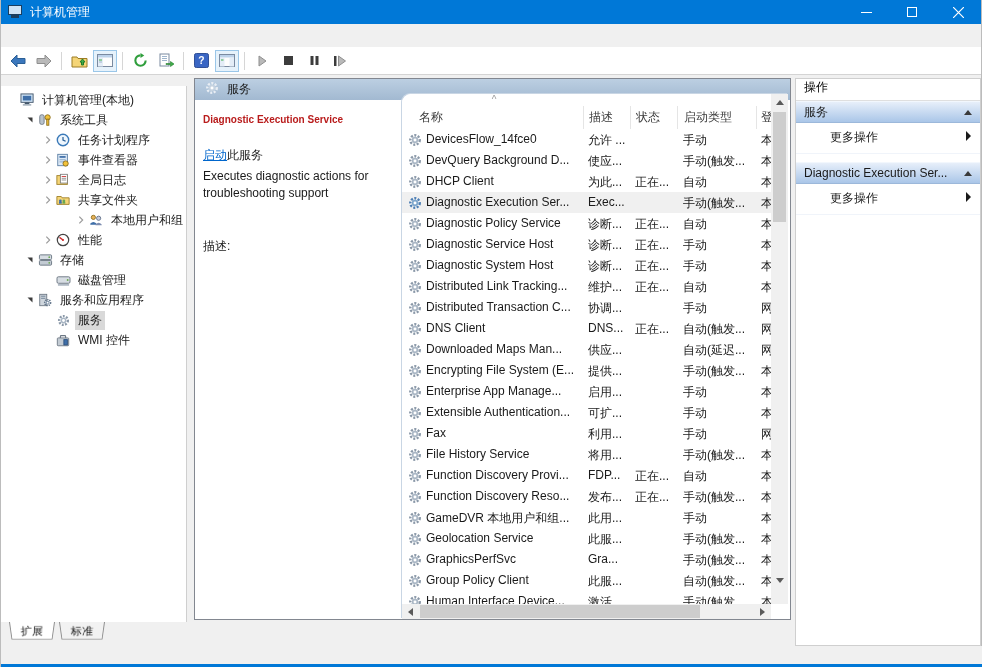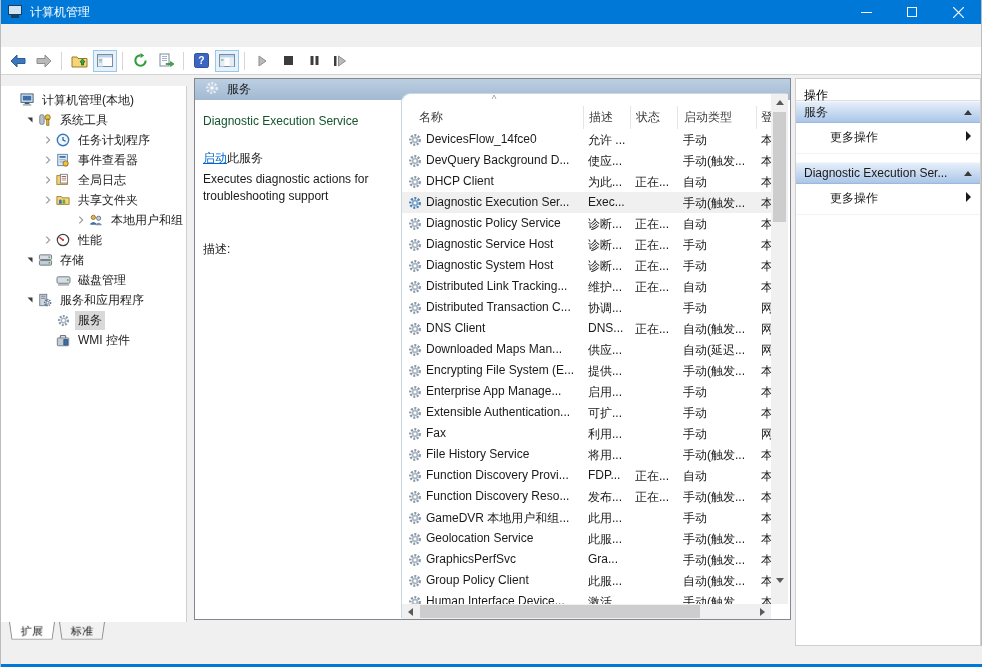--- a/index.html
+++ b/index.html
@@ -39,21 +39,21 @@
   .tree-label { padding:1px 3px; }
   .tree-label.selected { background:#d9d9d9; }
 
   
   #middle-panel { position:absolute; left:193px; top:2px; width:597px; height:542px; background:#ffffff; border:1px solid #828790; }
   #mp-header { position:absolute; left:0; top:0; width:100%; height:21px; background:linear-gradient(to bottom,#bccfe2,#a2b9d1); display:flex; align-items:center; padding-left:10px; }
   #mp-header .hdr-label { margin-left:8px; color:#1a1a1a; }
 
   
   #info-pane { position:absolute; left:0; top:21px; width:208px; height:497px; background:#ffffff; padding:14px 8px 0 8px; }
-  #svc-title { font-weight:normal; font-size:12px; color:#14532d; }
+  #svc-title { font-weight:bold; font-size:10px; color:#b91c1c; }
   #start-line { margin-top:22px; }
   #start-link { color:#0066cc; text-decoration:underline; }
   #desc-label { margin-top:36px; }
   #desc-text { margin-top:4px; line-height:17px; width:190px; }
 
   
   #list-panel { position:absolute; left:207px; top:15px; width:386px; height:525px; background:#ffffff; border-top-left-radius:9px; box-shadow:-1px -1px 0 #c9d6e4; overflow:hidden; }
   #col-headers { position:absolute; left:0; top:0; width:369px; height:35px; background:#ffffff; }
   .col-hdr { position:absolute; top:12px; height:23px; color:#3c3c3c; padding-top:3px; border-right:1px solid #e5e5e5; }
   #sort-caret { position:absolute; top:0px; left:82px; width:20px; text-align:center; color:#9a9a9a; font-size:10px; }
@@ -75,21 +75,21 @@
   .sb-btn { position:absolute; width:17px; height:17px; display:flex; align-items:center; justify-content:center; }
   .sb-thumb { position:absolute; background:#cdcdcd; }
   .tri { width:0; height:0; }
   .tri.up { border-left:4px solid transparent; border-right:4px solid transparent; border-bottom:5px solid #5a5a5a; }
   .tri.down { border-left:4px solid transparent; border-right:4px solid transparent; border-top:5px solid #5a5a5a; }
   .tri.left { border-top:4px solid transparent; border-bottom:4px solid transparent; border-right:5px solid #5a5a5a; }
   .tri.right { border-top:4px solid transparent; border-bottom:4px solid transparent; border-left:5px solid #5a5a5a; }
 
   
   #actions-panel { position:absolute; left:794px; top:2px; width:186px; height:568px; background:#ffffff; border:1px solid #cfcfcf; }
-  #actions-title { height:22px; padding:8px 0 0 8px; border-bottom:1px solid #dfdfdf; color:#000; }
+  #actions-title { height:22px; padding:0 0 0 8px; border-bottom:1px solid #dfdfdf; color:#000; }
   .act-section-hdr { height:22px; background:linear-gradient(to bottom,#e7effa,#aac6e8); border-top:1px solid #f2f7fd; border-bottom:1px solid #9cb8da; display:flex; align-items:center; padding:0 8px; }
   .act-section-hdr .lbl { flex:1; white-space:nowrap; overflow:hidden; }
   .collapse-tri { width:0; height:0; border-left:4px solid transparent; border-right:4px solid transparent; border-bottom:5px solid #3a3a3a; }
   .act-item { height:31px; display:flex; align-items:center; padding:0 8px 2px 34px; border-bottom:1px solid #f0f4fa; }
   .act-item .lbl { flex:1; }
   .act-gap { height:8px; }
 
   
   #tab-strip { position:absolute; left:0; top:622px; width:790px; height:24px; background:#f0f0f0; display:flex; padding-left:8px; }
   .tab { height:20px; padding:2px 10px 0 10px; margin-right:4px; background:#ffffff; border:1px solid #8e8e8e; border-top:none; transform:perspective(28px) rotateX(-10deg); transform-origin:50% 0; font-size:12px; }

